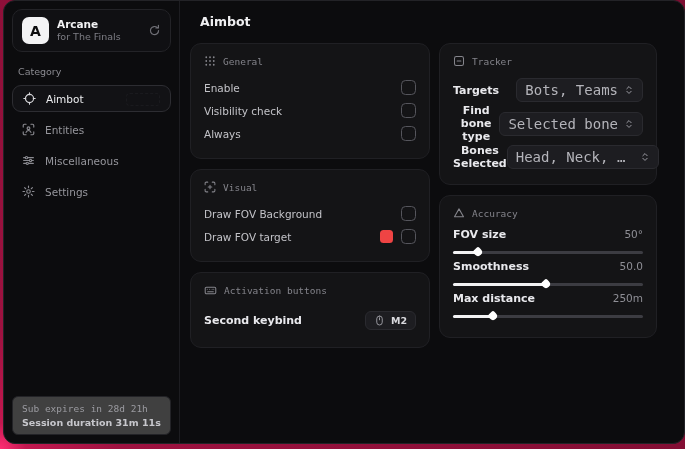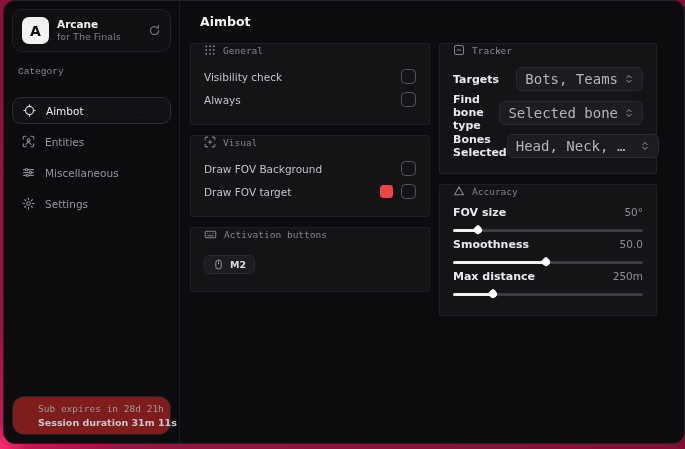--- a/index.html
+++ b/index.html
@@ -14,39 +14,39 @@
     display:flex; overflow:hidden;
   }
   
   .sidebar { width:176px; flex:0 0 176px; border-right:1px solid #1d1d21; display:flex; flex-direction:column; padding:8px; }
   .brand-card { border:1px solid #232327; border-radius:10px; padding:7px 9px; display:flex; align-items:center; gap:8px; background:#101013; }
   .brand-logo { width:27px; height:27px; border-radius:7px; background:#f2f2f4; color:#0c0c0e; font-weight:bold; font-size:14px; display:flex; align-items:center; justify-content:center; flex:0 0 27px; }
   .brand-text { flex:1; min-width:0; }
   .brand-name { color:#f2f2f4; font-size:10.5px; font-weight:bold; line-height:1.25; }
   .brand-sub { color:#7e7e85; font-size:9.5px; line-height:1.25; }
   .icon-btn { color:#6f6f76; display:flex; align-items:center; cursor:pointer; }
-  .category-label { color:#8a8a90; font-size:9.5px; margin:14px 6px 20px;font-family:Liberation Mono, monospace; }
+  .category-label { color:#8a8a90; font-size:9.5px; margin:14px 6px 8px; }
   .nav-item { display:flex; align-items:center; gap:10px; padding:0 10px; height:27px; border-radius:9px; color:#96969c; font-size:10.5px; margin-bottom:2px; cursor:pointer; position:relative; }
   .nav-item + .nav-item { margin-top:2px; }
   .nav-item.active { border:1px solid #2d2d32; color:#ecedef; background:#121215; }
   .nav-item .nav-ico { display:flex; align-items:center; color:#8a8a90; }
   .nav-item.active .nav-ico { color:#d8d8dc; }
   .active-glow { position:absolute; right:10px; top:7px; width:34px; height:13px; border:1px dashed #222226; border-radius:4px; opacity:.55; }
   .sidebar-spacer { flex:1; }
-  .footer-card { border:1px solid #232327; border-radius:12px; padding:6px 25px; background:#7f1d1d; }
+  .footer-card { border:1px solid #232327; border-radius:6px; padding:6px 9px; background:#404040; }
   .footer-line1 { font-family:"DejaVu Sans Mono","Liberation Mono",monospace; color:#9b9ba1; font-size:9.5px; margin-bottom:3px; white-space:nowrap; }
   .footer-line2 { color:#c7c7cc; font-size:9.5px; font-weight:bold; white-space:nowrap; }
   
   .main { flex:1; padding:13px 10px 10px; }
   .page-title { color:#f0f0f2; font-size:12.5px; font-weight:bold; margin:0 0 14px 10px; }
   .columns { display:flex; gap:9px; align-items:flex-start; }
   .col { display:flex; flex-direction:column; gap:10px; }
   .col-left { width:240px; }
   .col-right { width:218px; }
-  .card { background:#141416; border:1px solid #202024; border-radius:2px; padding:0 13px 13px; }
+  .card { background:#141416; border:1px solid #202024; border-radius:11px; padding:11px 13px 13px;text-align:center; }
   .card-header { display:flex; align-items:center; gap:7px; color:#84848b; font-family:"DejaVu Sans Mono","Liberation Mono",monospace; font-size:9.5px; margin-bottom:9px; }
   .card-header .hd-ico { display:flex; align-items:center; color:#84848b; }
   .row { display:flex; align-items:center; justify-content:space-between; min-height:23px; }
   .row-label { color:#c3c3c8; font-size:10.5px; }
   .row-label.strong { color:#e9e9ed; font-weight:bold; font-size:11px; }
   .row-right { display:flex; align-items:center; gap:8px; }
   .checkbox { width:15px; height:15px; border:1.6px solid #55555c; border-radius:4.5px; background:transparent; cursor:pointer; }
   .swatch { width:13px; height:13px; border-radius:3.5px; cursor:pointer; }
   .pill { display:flex; align-items:center; gap:6px; background:#1d1d21; border:1px solid #2a2a2f; border-radius:6px; padding:3px 8px; cursor:pointer; }
   .pill .pill-text { color:#b4b4ba; font-size:14px; font-family:"DejaVu Sans Mono","Liberation Mono",monospace; white-space:nowrap; max-width:118px; overflow:hidden; text-overflow:ellipsis; }
@@ -152,20 +152,24 @@
                   <circle cx="8" cy="8" r="1.2"></circle>
                   <circle cx="13" cy="8" r="1.2"></circle>
                 <circle cx="3" cy="13" r="1.2"></circle>
                   <circle cx="8" cy="13" r="1.2"></circle>
                   <circle cx="13" cy="13" r="1.2"></circle>
               </svg>
             </span>
             <span>General</span>
           </div>
           <div class="row">
+            <span class="row-label">Enable</span>
+            <span class="checkbox"></span>
+          </div>
+          <div class="row">
             <span class="row-label">Visibility check</span>
             <span class="checkbox"></span>
           </div>
           <div class="row">
             <span class="row-label">Always</span>
             <span class="checkbox"></span>
           </div>
         </div>
 
         <div class="card">
@@ -194,20 +198,21 @@
           <div class="card-header">
             <span class="hd-ico">
               <svg width="13" height="13" viewBox="0 0 16 16" fill="none" stroke="currentColor" stroke-width="1.3" stroke-linecap="round">
                 <rect x="1.5" y="4" width="13" height="8" rx="1.5"></rect>
                 <path d="M4 6.5h.01M7 6.5h.01M10 6.5h.01M12 6.5h.01M4.5 9.5h7"></path>
               </svg>
             </span>
             <span>Activation buttons</span>
           </div>
           <div class="row" style="min-height:28px;">
+            <span class="row-label strong">Second keybind</span>
             <span class="pill">
               <span class="pill-ico">
                 <svg width="11" height="11" viewBox="0 0 16 16" fill="none" stroke="currentColor" stroke-width="1.4" stroke-linecap="round">
                   <rect x="4" y="1.5" width="8" height="13" rx="4"></rect>
                     <path d="M8 4v3"></path>
                 </svg>
               </span>
               <span class="key-text">M2</span>
             </span>
           </div>

